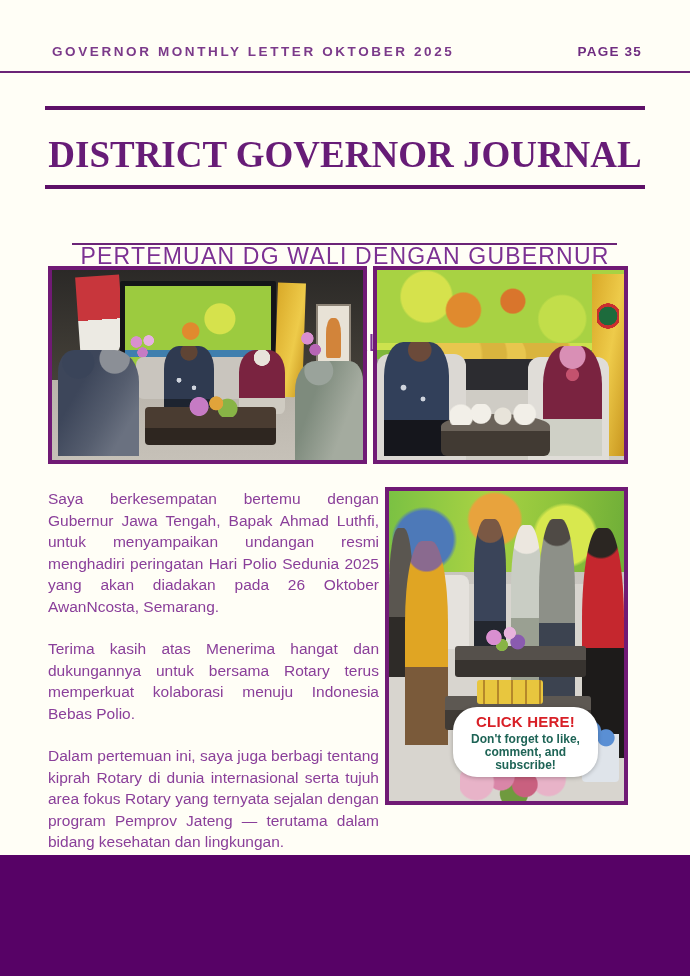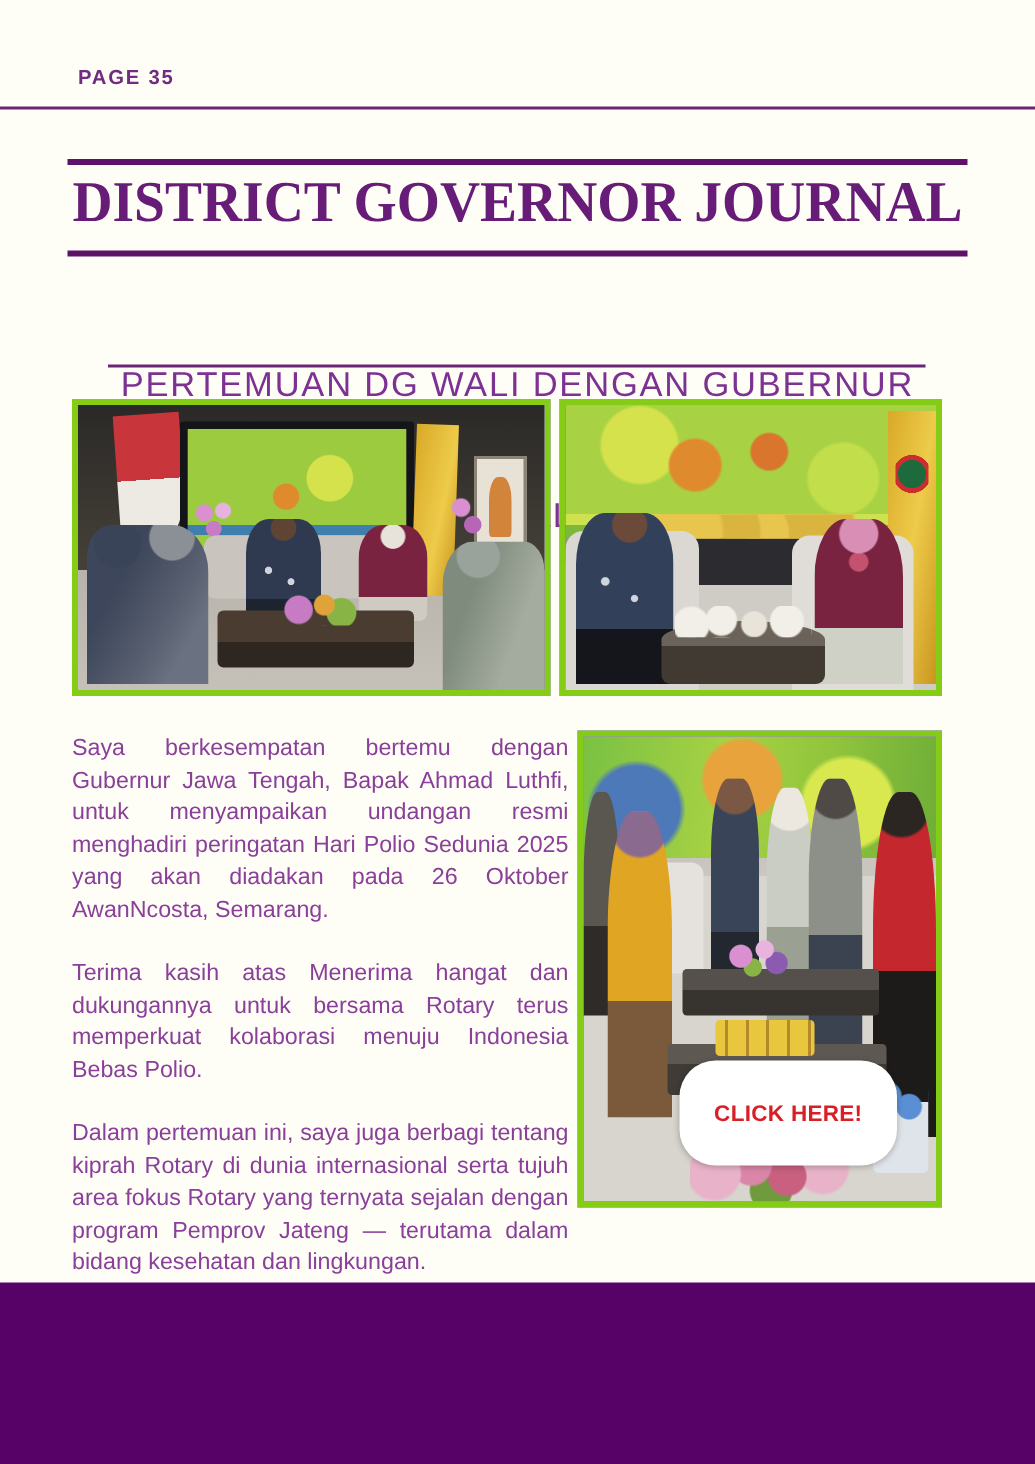--- a/index.html
+++ b/index.html
@@ -28,21 +28,21 @@
   .topbar-rule {
     position: absolute; top: 71px; left: 0; right: 0; height: 2px;
     background: #6b2477;
   }
 
   
   .title-box {
     position: absolute; top: 106px; left: 45px; width: 600px;
     border-top: 4px solid #5e1168;
     border-bottom: 4px solid #5e1168;
-    padding: 4px 0 10px 0;
+    padding: 22px 0 10px 0;
     text-align: center;
   }
   .title-box h1 {
     font-family: "Liberation Serif", serif;
     font-size: 37px; font-weight: 700;
     color: #671c77; letter-spacing: 0px;
     transform: scaleY(1.04);
   }
 
   
@@ -53,21 +53,21 @@
     line-height: 29px; color: #7c3193;
     white-space: pre-wrap;
   }
   .subtitle-rule {
     position: absolute; top: 243px; left: 72px; width: 545px; height: 2px;
     background: #6b2477;
   }
 
   
   .photo {
-    position: absolute; border: 4px solid #84cc16; background: #8b5cf6;
+    position: absolute; border: 4px solid #701a75; background: #7f1d1d;
     overflow: hidden;
   }
   .photo-left  { top: 266px; left: 48px;  width: 319px; height: 198px; }
   .photo-right { top: 266px; left: 373px; width: 255px; height: 198px; }
   .photo-video { top: 487px; left: 385px; width: 243px; height: 318px; }
   .scene { position: absolute; inset: 0; }
   .scene > div { position: absolute; }
 
   
   .sa-wall  { inset: 0; background: linear-gradient(#2b2927 0%, #454139 58%, #b9b4ab 58%, #c6c1b8 100%); }
@@ -261,20 +261,21 @@
     position: absolute; left: 0; right: 0; bottom: 0; height: 121px;
     background: #570266;
   }
 </style>
 </head>
 <body>
 
 <div class="page">
 
   <div class="topbar">
+    <span class="ht">GOVERNOR MONTHLY LETTER OKTOBER 2025</span>
     <span class="pg">PAGE 35</span>
   </div>
   <div class="topbar-rule"></div>
 
   <div class="title-box">
     <h1>DISTRICT GOVERNOR JOURNAL</h1>
   </div>
 
   <div class="subtitle">
     <div>PERTEMUAN DG WALI DENGAN GUBERNUR</div>
@@ -330,19 +331,20 @@
       <div class="sc-fig-man"></div>
       <div class="sc-fig-hijab"></div>
       <div class="sc-fig-gray"></div>
       <div class="sc-fig-red"></div>
       <div class="sc-table1"></div>
       <div class="sc-table2"></div>
       <div class="sc-bottles"></div>
       <div class="sc-roses"></div>
       <div class="cta-badge">
         <div class="cta-head">CLICK HERE!</div>
+        <div class="cta-sub">Don't forget to like, comment, and subscribe!</div>
       </div>
     </div>
   </figure>
 
   <div class="footer-band"></div>
 
 </div>
 
 </body></html>

